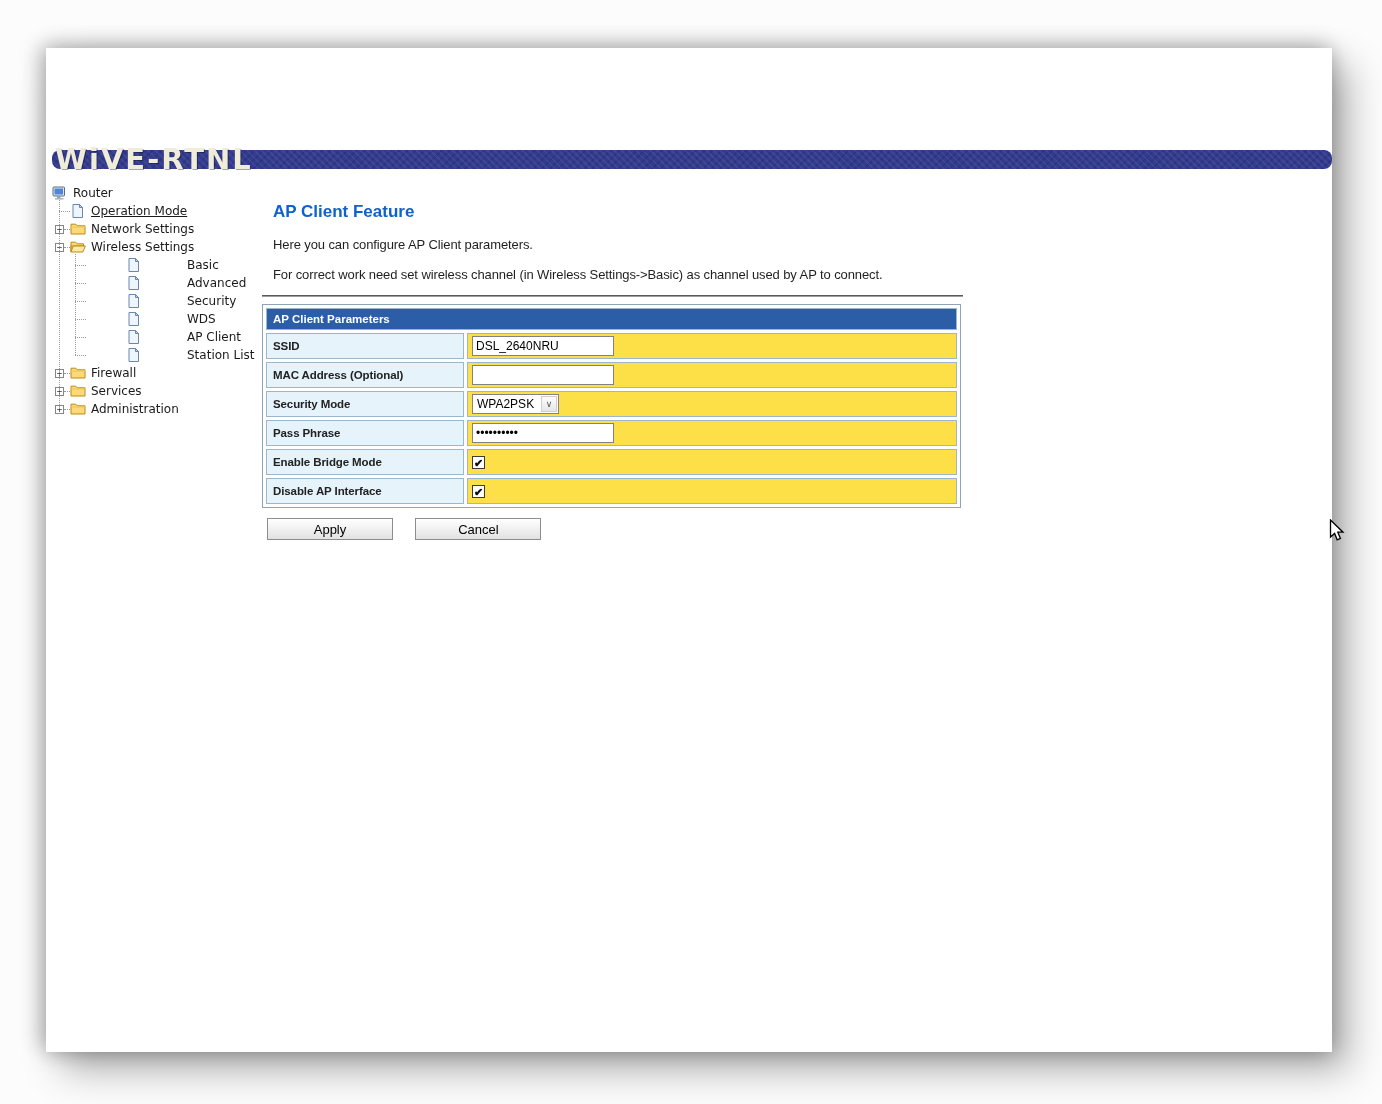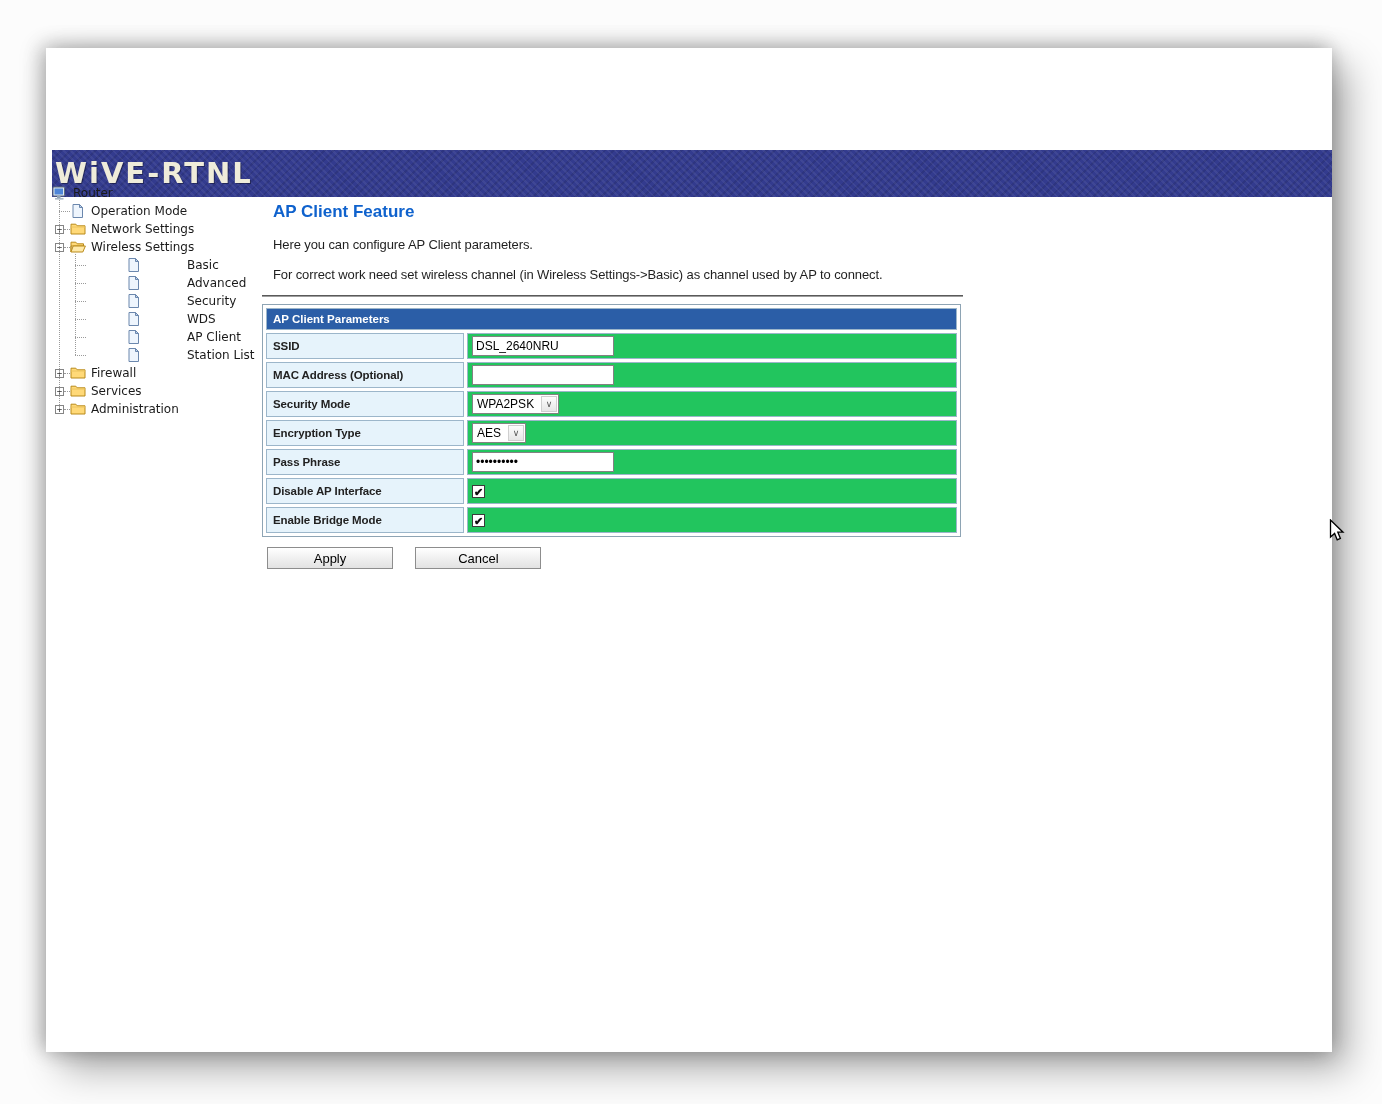--- a/index.html
+++ b/index.html
@@ -4,60 +4,60 @@
 <style>
   * { margin:0; padding:0; box-sizing:border-box; }
   html,body { width:1382px; height:1104px; overflow:hidden;
     background:#fcfcfc; font-family:"Liberation Sans", sans-serif; }
 
   .page { position:absolute; left:46px; top:48px; width:1286px; height:1004px;
     background:#ffffff;
     box-shadow: 0 0 20px rgba(0,0,0,0.25), 16px 18px 36px rgba(0,0,0,0.30), -8px -4px 20px rgba(0,0,0,0.12); }
 
   
-  .banner { position:absolute; left:6px; right:0; top:102px; height:47px;
+  .banner { position:absolute; left:6px; right:0; top:102px; height:19px;
     background-color:#333b8e;
     background-image:
       repeating-linear-gradient(45deg, rgba(255,255,255,0.06) 0 2px, rgba(0,0,0,0) 2px 5px),
       repeating-linear-gradient(-45deg, rgba(0,0,0,0.10) 0 2px, rgba(0,0,0,0) 2px 6px);
-    display:flex; align-items:center; }
+    display:flex; align-items:center;border-radius:8px; }
   .logo { font-family:"DejaVu Sans", sans-serif; font-weight:bold; font-size:29px;
     letter-spacing:2px; color:#efecda; padding-left:3px; line-height:35px;
     text-shadow:1px 1px 0 rgba(0,0,0,0.35); }
 
   
   .tree { position:absolute; left:6px; top:136px; width:220px;
     font-family:"DejaVu Sans", sans-serif; font-size:12px; color:#1a1a1a; }
   .trow { height:18px; display:flex; align-items:center; white-space:nowrap; cursor:default; }
   .trow .lbl { padding-left:5px; }
   .tico { width:16px; height:16px; flex:0 0 16px; display:inline-block; }
   .pmbox { width:9px; height:9px; flex:0 0 9px; border:1px solid #858585; background:#fff;
     font-size:9px; line-height:7px; text-align:center; color:#333;
     font-family:"DejaVu Sans Mono", monospace; }
   .stub { height:1px; border-top:1px dotted #9a9a9a; flex:0 0 auto; }
   .stub.w6 { width:6px; } .stub.w11 { width:11px; }
-  .pad3 { padding-left:3px; } .pad7 { padding-left:7px; } .pad23 { padding-left:23px;gap:40px; }
+  .pad3 { padding-left:3px; } .pad7 { padding-left:7px;text-decoration:underline; } .pad23 { padding-left:23px;gap:40px; }
   .vline { position:absolute; width:0; border-left:1px dotted #9a9a9a; }
   .vline.l1 { left:7px; top:16px; height:209px; }
   .vline.l2 { left:23px; top:70px; height:101px; }
 
   
   .content { position:absolute; left:216px; top:150px; width:701px; }
   .page-title { margin:4px 0 0 11px; font-size:17px; font-weight:bold; color:#0f62cd; }
   .intro { margin:15px 0 0 11px; font-size:13px; color:#1f1f1f; letter-spacing:-0.1px; }
   .rule { margin-top:13px; height:2px; border-top:1px solid #5a5a5a; border-bottom:1px solid #9d9d9d; }
 
   table.params { margin-top:7px; width:699px; border:1px solid #8ea4b4;
     border-spacing:3px; border-collapse:separate; background:#fff; }
   table.params td { border:1px solid #9cb6ca; font-size:11.5px; }
   td.thead { background:#2b5ea7; color:#ffffff; font-weight:bold; font-size:12px;
     height:22px; padding-left:6px; }
   td.lab { background:#e6f3fb; width:198px; font-weight:bold; color:#222;
     height:26px; padding-left:6px; letter-spacing:-0.1px; }
-  td.val { background:#22c55e; padding-left:4px; }
+  td.val { background:#fde047; padding-left:4px; }
 
   input.txt { width:142px; height:20px; border:1px solid #828282; background:#fff;
     font-family:"Liberation Sans", sans-serif; font-size:12px; padding:0 3px; color:#000; }
   .sel { display:inline-flex; align-items:center; height:20px; border:1px solid #828282;
     background:#fff; cursor:default; }
   .sel .sval { font-size:12px; padding:0 6px 0 4px; color:#000;text-align:right; }
   .sel .arrow { width:16px; height:16px; margin:1px; background:linear-gradient(#fdfdfd,#e6e6e6);
     border:1px solid #cfcfcf; color:#555; font-size:9px; line-height:14px; text-align:center; }
   .cbx { display:inline-block; width:13px; height:13px; border:1px solid #3a3a3a;
     background:#fff; color:#0c0c0c; font-size:11px; line-height:12px; text-align:center;
@@ -257,38 +257,29 @@
       <tr>
         <td class="lab">Security Mode</td>
         <td class="val">
           <span class="sel">
             <span class="sval">WPA2PSK</span>
             <span class="arrow">∨</span>
           </span>
         </td>
       </tr>
       <tr>
-        <td class="lab">Encryption Type</td>
-        <td class="val">
-          <span class="sel">
-            <span class="sval">AES</span>
-            <span class="arrow">∨</span>
-          </span>
-        </td>
-      </tr>
-      <tr>
         <td class="lab">Pass Phrase</td>
         <td class="val"><input class="txt" type="text" value="••••••••••" style=""></td>
       </tr>
       <tr>
+        <td class="lab">Enable Bridge Mode</td>
+        <td class="val"><span class="cbx">✔</span></td>
+      </tr>
+      <tr>
         <td class="lab">Disable AP Interface</td>
-        <td class="val"><span class="cbx">✔</span></td>
-      </tr>
-      <tr>
-        <td class="lab">Enable Bridge Mode</td>
         <td class="val"><span class="cbx">✔</span></td>
       </tr>
     </tbody>
       </table>
 
     <div class="btnrow">
       <button class="btn apply">Apply</button>
       <button class="btn cancel">Cancel</button>
     </div>
   </div>

